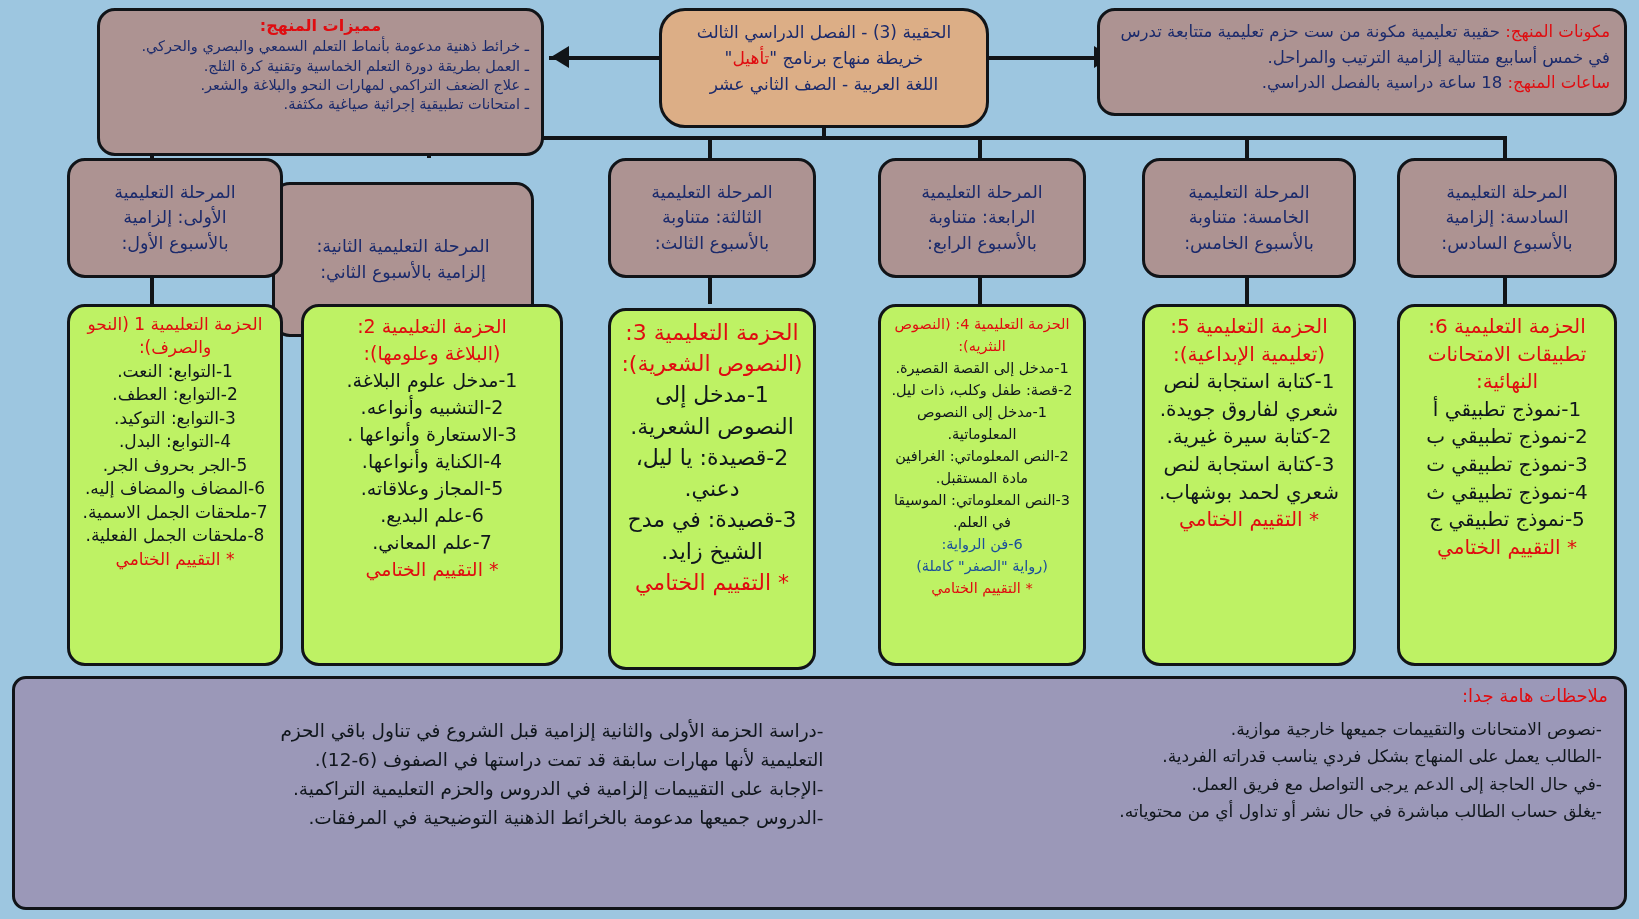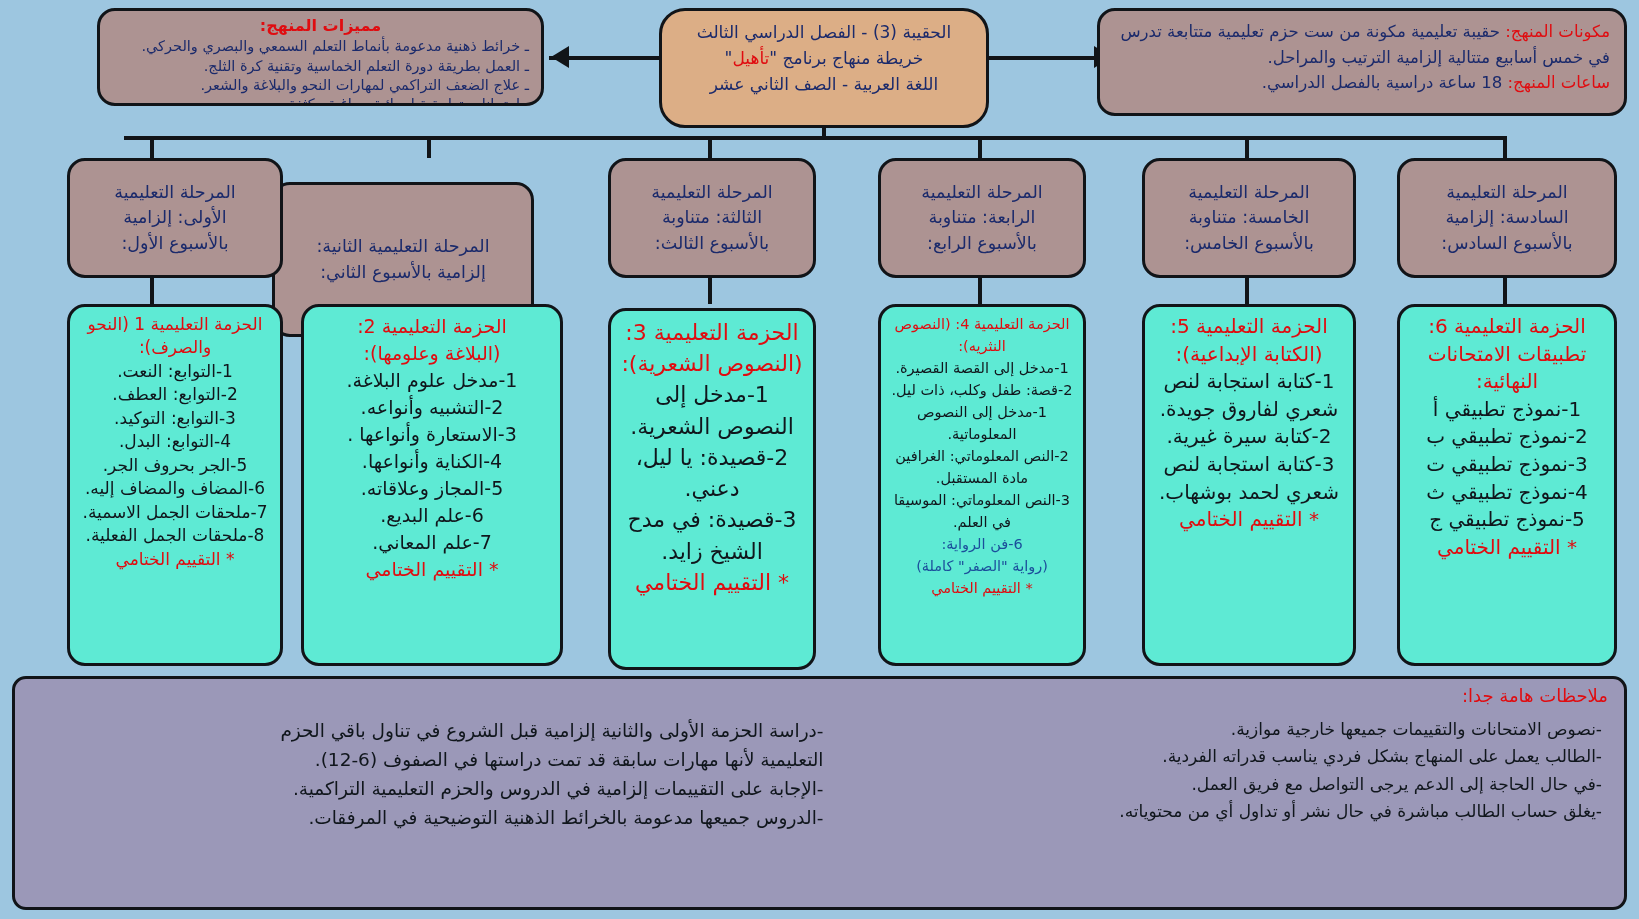--- a/index.html
+++ b/index.html
@@ -16,38 +16,38 @@
     box-sizing:border-box;
     border:3px solid #111418;
     border-radius:18px;
     position:absolute;
     text-align:center;
     line-height:1.25;
     color:#1b2a6b;
     overflow:hidden;
   }
   .node.mauve{background:#ad9392;}
-  .node.pkg{background:#5eead4;}
+  .node.pkg{background:#bef264;}
   .node.notes{background:#9b98b8;border-radius:14px;}
   .node.center{background:#dcae86;border-radius:26px;}
 
   .red{color:#e00c10;}
 
   
   .ln{position:absolute;background:#111418;}
   .hline{height:4px;}
   .vline{width:4px;}
 
   .arrow{position:absolute;height:0;width:0;border-top:11px solid transparent;border-bottom:11px solid transparent;}
   .arrow.right{border-left:18px solid #111418;}
   .arrow.left{border-right:18px solid #111418;}
 
   
   #features{
-    right:1095px;top:8px;width:447px;height:98px;
+    right:1095px;top:8px;width:447px;height:148px;
     padding:4px 12px 20px 12px;
     font-size:14.5px;line-height:1.33;
     text-align:right;
     margin-left:24px;
   }
   #features .ttl{font-size:16px;font-weight:bold;color:#e00c10;text-align:center;margin-bottom:1px;}
   #features .li{white-space:nowrap;}
 
   #components{
     right:12px;top:8px;width:530px;height:108px;
@@ -178,21 +178,21 @@
   <span class="it">1-نموذج تطبيقي أ</span>
   <span class="it">2-نموذج تطبيقي ب</span>
   <span class="it">3-نموذج تطبيقي ت</span>
   <span class="it">4-نموذج تطبيقي ث</span>
   <span class="it">5-نموذج تطبيقي ج</span>
   <span class="fin">* التقييم الختامي</span>
 </div>
 
 <div class="node pkg pkgbox" style="right:283px;top:304px;width:214px;height:362px;font-size:20px;line-height:1.38;">
   <span class="hd">الحزمة التعليمية 5:</span>
-  <span class="hd">(الكتابة الإبداعية):</span>
+  <span class="hd">(تعليمية الإبداعية):</span>
   <span class="it">1-كتابة استجابة لنص شعري لفاروق جويدة.</span>
   <span class="it">2-كتابة سيرة غيرية.</span>
   <span class="it">3-كتابة استجابة لنص شعري لحمد بوشهاب.</span>
   <span class="fin">* التقييم الختامي</span>
 </div>
 
 <div class="node pkg pkgbox" style="right:553px;top:304px;width:208px;height:362px;font-size:14.5px;line-height:1.52;">
   <span class="hd">الحزمة التعليمية 4: (النصوص</span>
   <span class="hd">النثريه):</span>
   <span class="it">1-مدخل إلى القصة القصيرة.</span>

